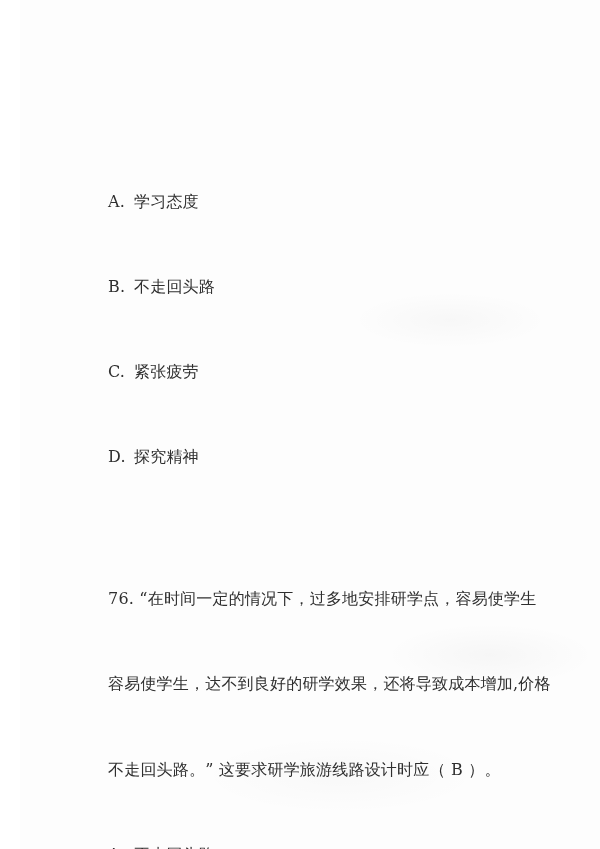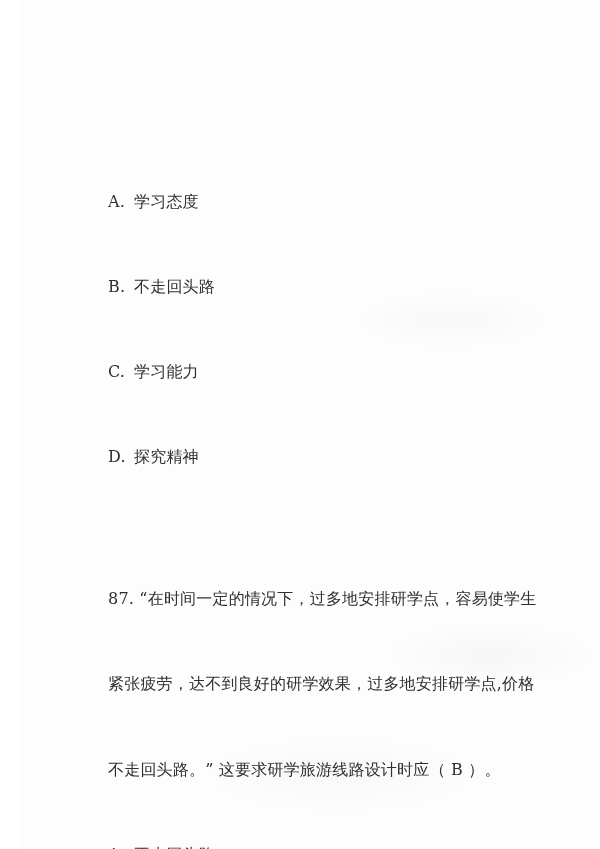--- a/index.html
+++ b/index.html
@@ -49,26 +49,26 @@
 </style>
 </head>
 <body>
 
 <div class="page">
   <div class="text-block">
 
     
     <div class="line"><span class="opt-label">A.</span><span>学习态度</span></div>
     <div class="line"><span class="opt-label">B.</span><span>不走回头路</span></div>
-    <div class="line"><span class="opt-label">C.</span><span>学习能力</span></div>
+    <div class="line"><span class="opt-label">C.</span><span>紧张疲劳</span></div>
     <div class="line"><span class="opt-label">D.</span><span>探究精神</span></div>
 
     
-    <div class="line">87. “在时间一定的情况下，过多地安排研学点，容易使学生</div>
-    <div class="line">紧张疲劳，达不到良好的研学效果，过多地安排研学点,价格</div>
+    <div class="line">76. “在时间一定的情况下，过多地安排研学点，容易使学生</div>
+    <div class="line">容易使学生，达不到良好的研学效果，还将导致成本增加,价格</div>
     <div class="line">不走回头路。” 这要求研学旅游线路设计时应（ B ）。</div>
     <div class="line"><span class="opt-label">A.</span><span>不走回头路</span></div>
     
     
     
 
     
     
     
     

